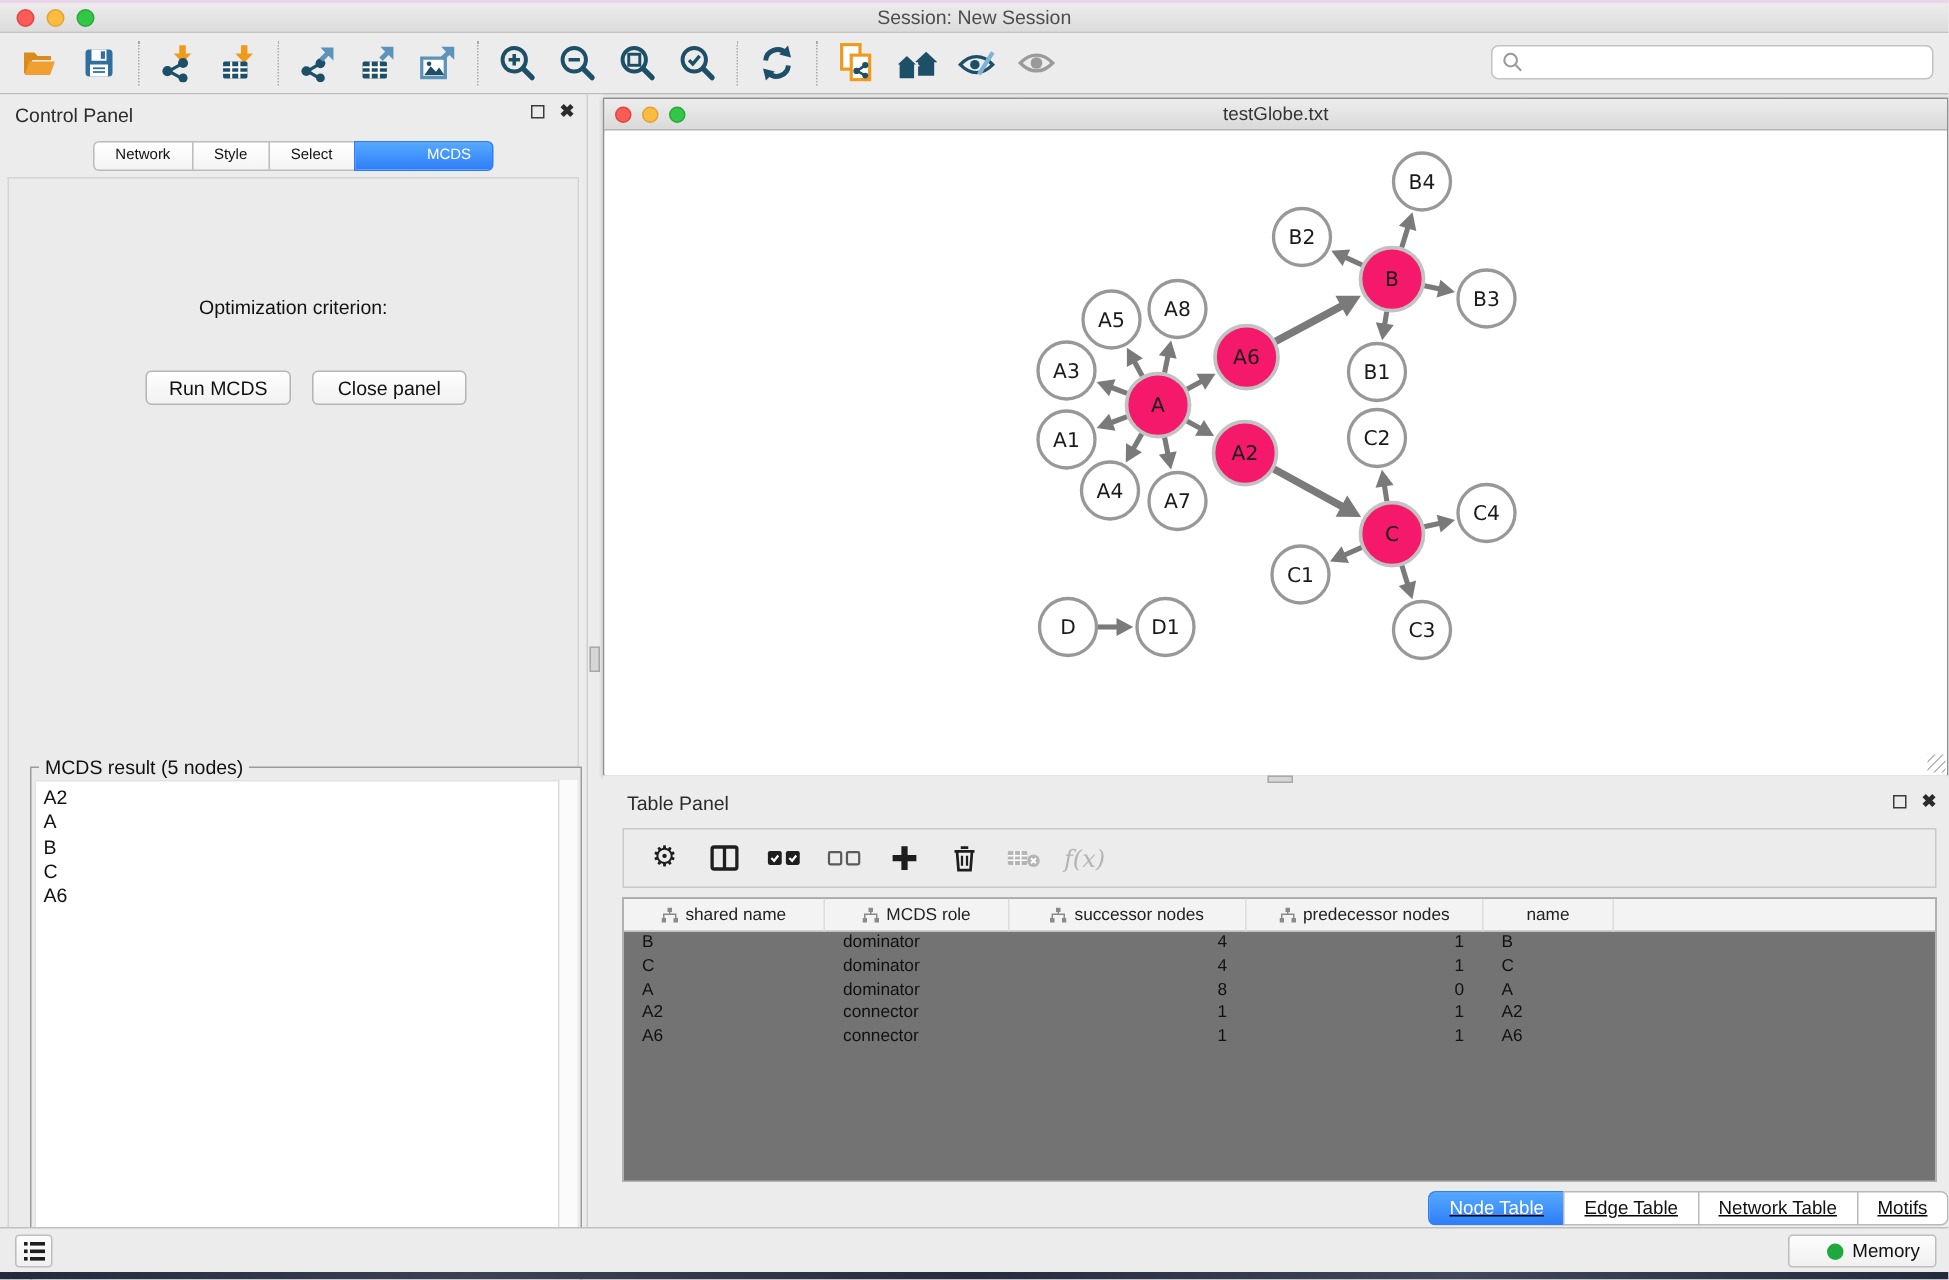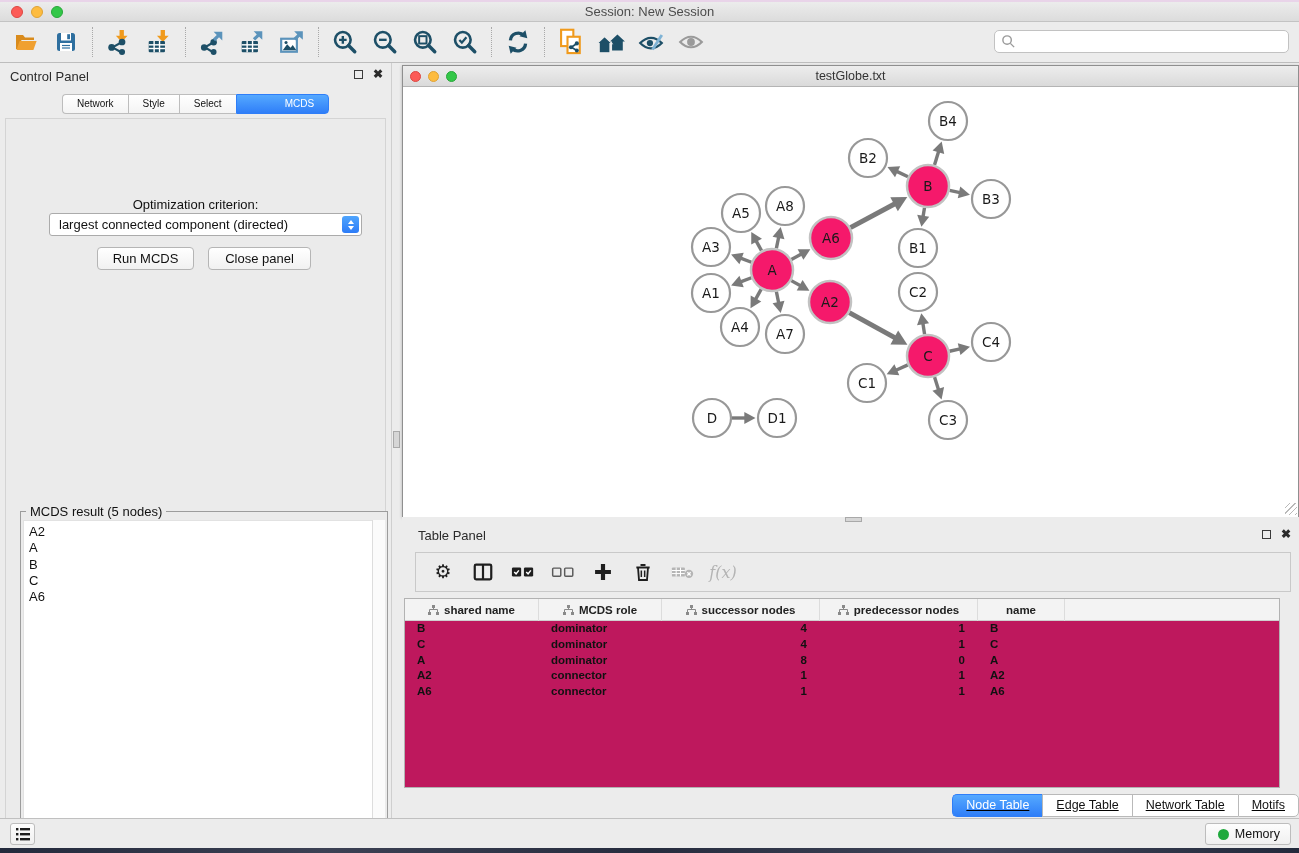--- a/index.html
+++ b/index.html
@@ -93,22 +93,22 @@
   
   #table-panel { left:402px; top:523px; width:897px; height:295px; background:#ececec; }
   #tp-header { position:absolute; left:0; top:0; width:100%; height:24px; display:flex; align-items:center; }
   #tp-title { font-size:13px; color:#2b2b2b; margin-left:16px; }
   #tp-toolbar { position:absolute; left:13px; top:29px; width:876px; height:40px;
     background:#ececec; border:1px solid #c9c9c9; display:flex; align-items:center; gap:14px; padding-left:14px; }
   .tp-btn { width:26px; height:26px; display:flex; align-items:center; justify-content:center; }
   #gear-glyph { font-size:19px; color:#1e1e1e; line-height:20px; }
   .fx { font-family:"DejaVu Serif", serif; font-style:italic; font-size:16px; color:#b4b4b4; }
 
-  #tbl { position:absolute; left:2px; top:75px; width:876px; height:190px; background:#be185d;
-    border:1px solid #b2b2b2; overflow:hidden;font-weight:bold; }
+  #tbl { position:absolute; left:13px; top:75px; width:876px; height:190px; background:#737373;
+    border:1px solid #b2b2b2; overflow:hidden; }
   .tgrid { display:grid; grid-template-columns:134px 123px 158px 158px 87px 1fr; }
   #tbl-head { background:#f3f3f3; border-bottom:1px solid #cfcfcf; height:22px; }
   .th { display:flex; align-items:center; justify-content:center; gap:5px;
     font-size:11.5px; color:#222; border-right:1px solid #dcdcdc; height:22px; }
   .th:last-child { border-right:none; }
   .tr { height:15.8px; }
   .td { font-size:11.5px; color:#111; line-height:15.8px; white-space:nowrap; overflow:hidden; }
   .td.al { padding-left:12px; text-align:left; }
   .td.ar { padding-right:13px; text-align:right; }
   #bottom-tabs { position:absolute; left:0; top:271px; width:100%; display:flex; justify-content:flex-end;text-decoration:underline; }
@@ -117,21 +117,21 @@
   .seg:first-child { border-radius:5px 0 0 5px; }
   .seg:last-child { border-right:1px solid #b9b9b9; border-radius:0 5px 5px 0; }
   .seg.sel { background:linear-gradient(#55a9ff,#2f7ef8); color:#fff; border-color:#2f7ef8; }
 
   
   #statusbar { left:0; top:818px; width:1299px; height:30px; background:#ececec;
     border-top:1px solid #c0c0c0; }
   #list-btn { position:absolute; left:10px; top:4px; width:25px; height:22px;
     background:linear-gradient(#fdfdfd,#f0f0f0); border:1px solid #bdbdbd; border-radius:3px;
     display:flex; align-items:center; justify-content:center; }
-  #memory-btn { position:absolute; right:8px; top:4px; height:22px; padding:0 10px 0 12px;
+  #memory-btn { position:absolute; right:8px; top:4px; height:22px; padding:0 10px 0 25px;
     background:linear-gradient(#fdfdfd,#f0f0f0); border:1px solid #bdbdbd; border-radius:3px;
     display:flex; align-items:center; gap:6px; font-size:12.5px; color:#111; }
   #memory-dot { width:11px; height:11px; border-radius:50%; background:#1fa93d; }
   #desktop-bottom { left:0; top:848px; width:1299px; height:5px;
     background:linear-gradient(90deg,#232a3c,#3c4154,#262c3e,#41465a,#232a3c); }
 </style>
 </head>
 <body>
 
 <div id="desktop-top" class="abs"></div>
@@ -308,27 +308,20 @@
     </span>
   </div>
   <div id="cp-tabs">
       <div class="cp-tab">Network</div>
       <div class="cp-tab">Style</div>
       <div class="cp-tab">Select</div>
       <div class="cp-tab sel">MCDS</div>
     </div>
   <div id="cp-body">
     <div id="opt-label">Optimization criterion:</div>
-    <div id="criterion-select">
-      <span>largest connected component (directed)</span>
-      <span id="criterion-stepper">
-        <span class="chev-up"></span>
-          <span class="chev-dn"></span>
-      </span>
-    </div>
     <div id="run-btn" class="cp-btn">Run MCDS</div>
     <div id="closepanel-btn" class="cp-btn">Close panel</div>
     <div id="mcds-group">
       <div id="mcds-legend">MCDS result (5 nodes)</div>
       <div id="mcds-list">
           <div class="mcds-item">A2</div>
           <div class="mcds-item">A</div>
           <div class="mcds-item">B</div>
           <div class="mcds-item">C</div>
           <div class="mcds-item">A6</div>

